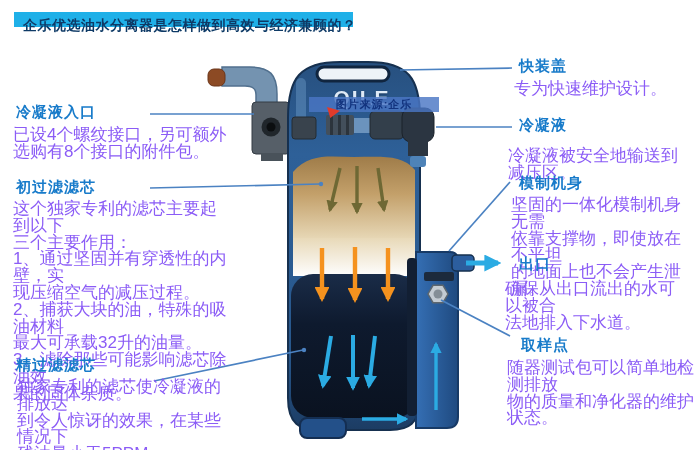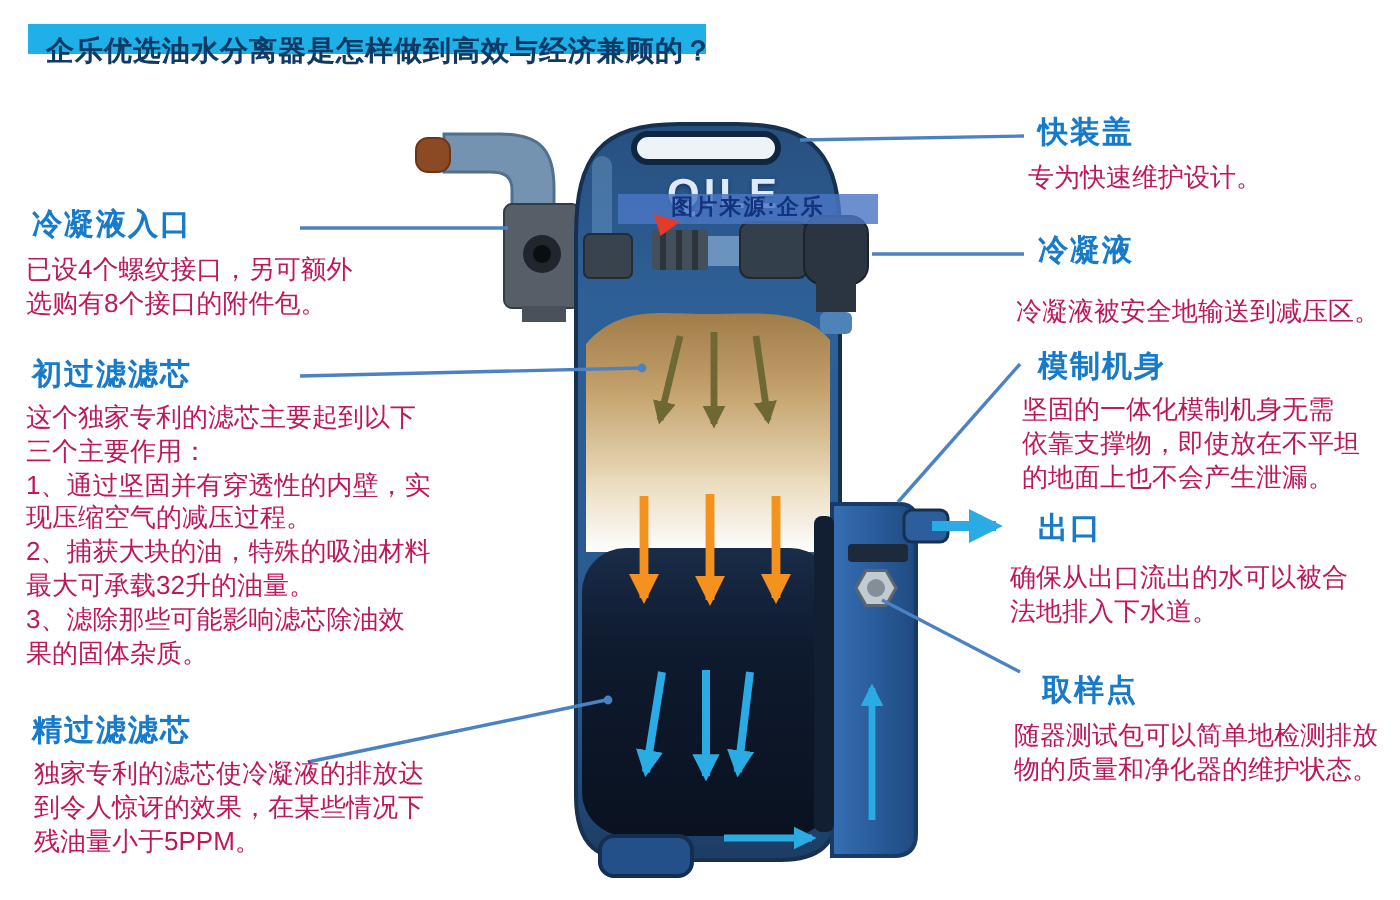--- a/index.html
+++ b/index.html
@@ -14,21 +14,21 @@
     left:14px;top:12px;width:330px;height:15px;
     background:#1fb0e8;color:#0e3a66;
     font-size:14px;font-weight:bold;line-height:26px;
     padding-left:9px;letter-spacing:.5px;white-space:nowrap;
   }
   .hd{
     font-size:15px;font-weight:bold;color:#187bca;
     letter-spacing:1px;white-space:nowrap;
   }
   .bd{
-    font-size:13px;color:#be185d;line-height:16.8px;
+    font-size:17px;color:#8b5cf6;line-height:16.8px;
     white-space:pre-line;width:215px;
   }
   .bd-r{width:185px;}
   
   .logo{
     left:300px;top:86px;width:124px;text-align:center;
     font-size:21px;font-weight:bold;color:#dfeaf6;
     letter-spacing:2px;text-shadow:0 1px 2px rgba(10,30,60,.6);
   }
   .watermark{

